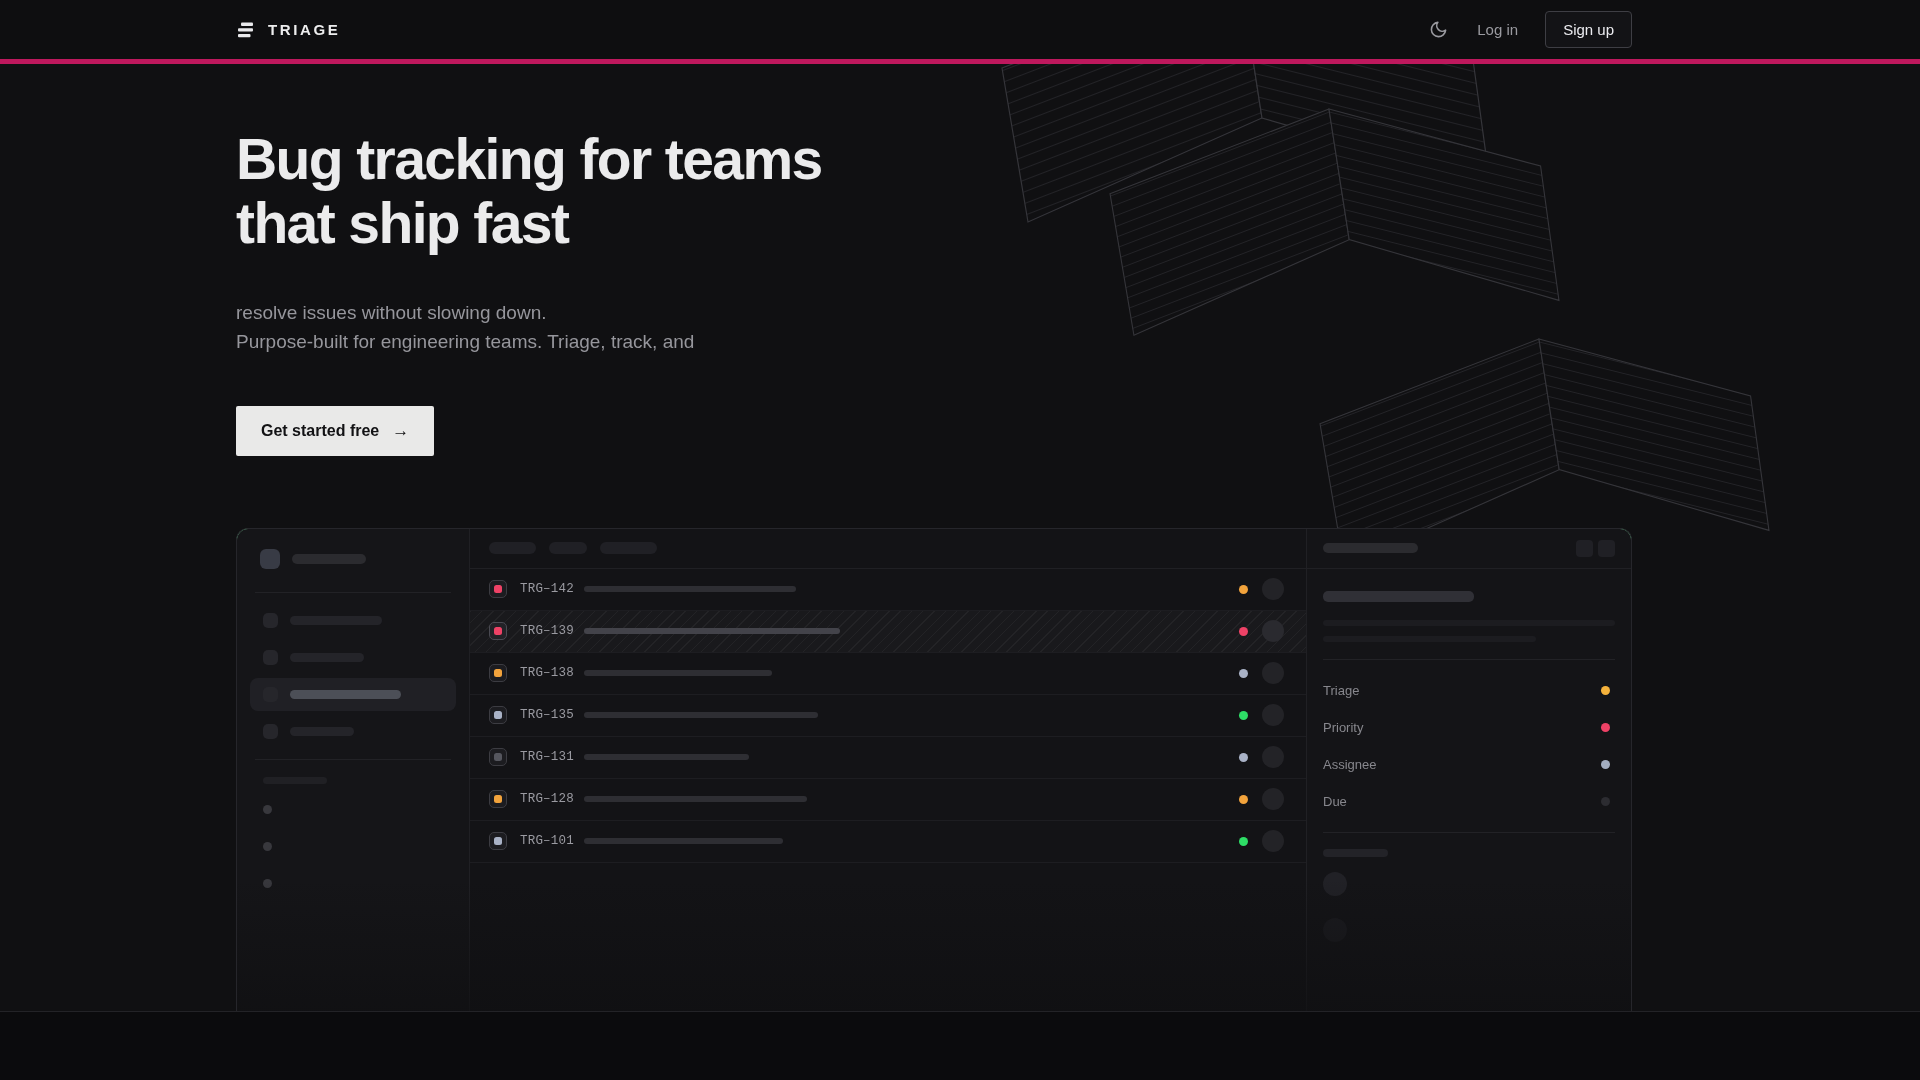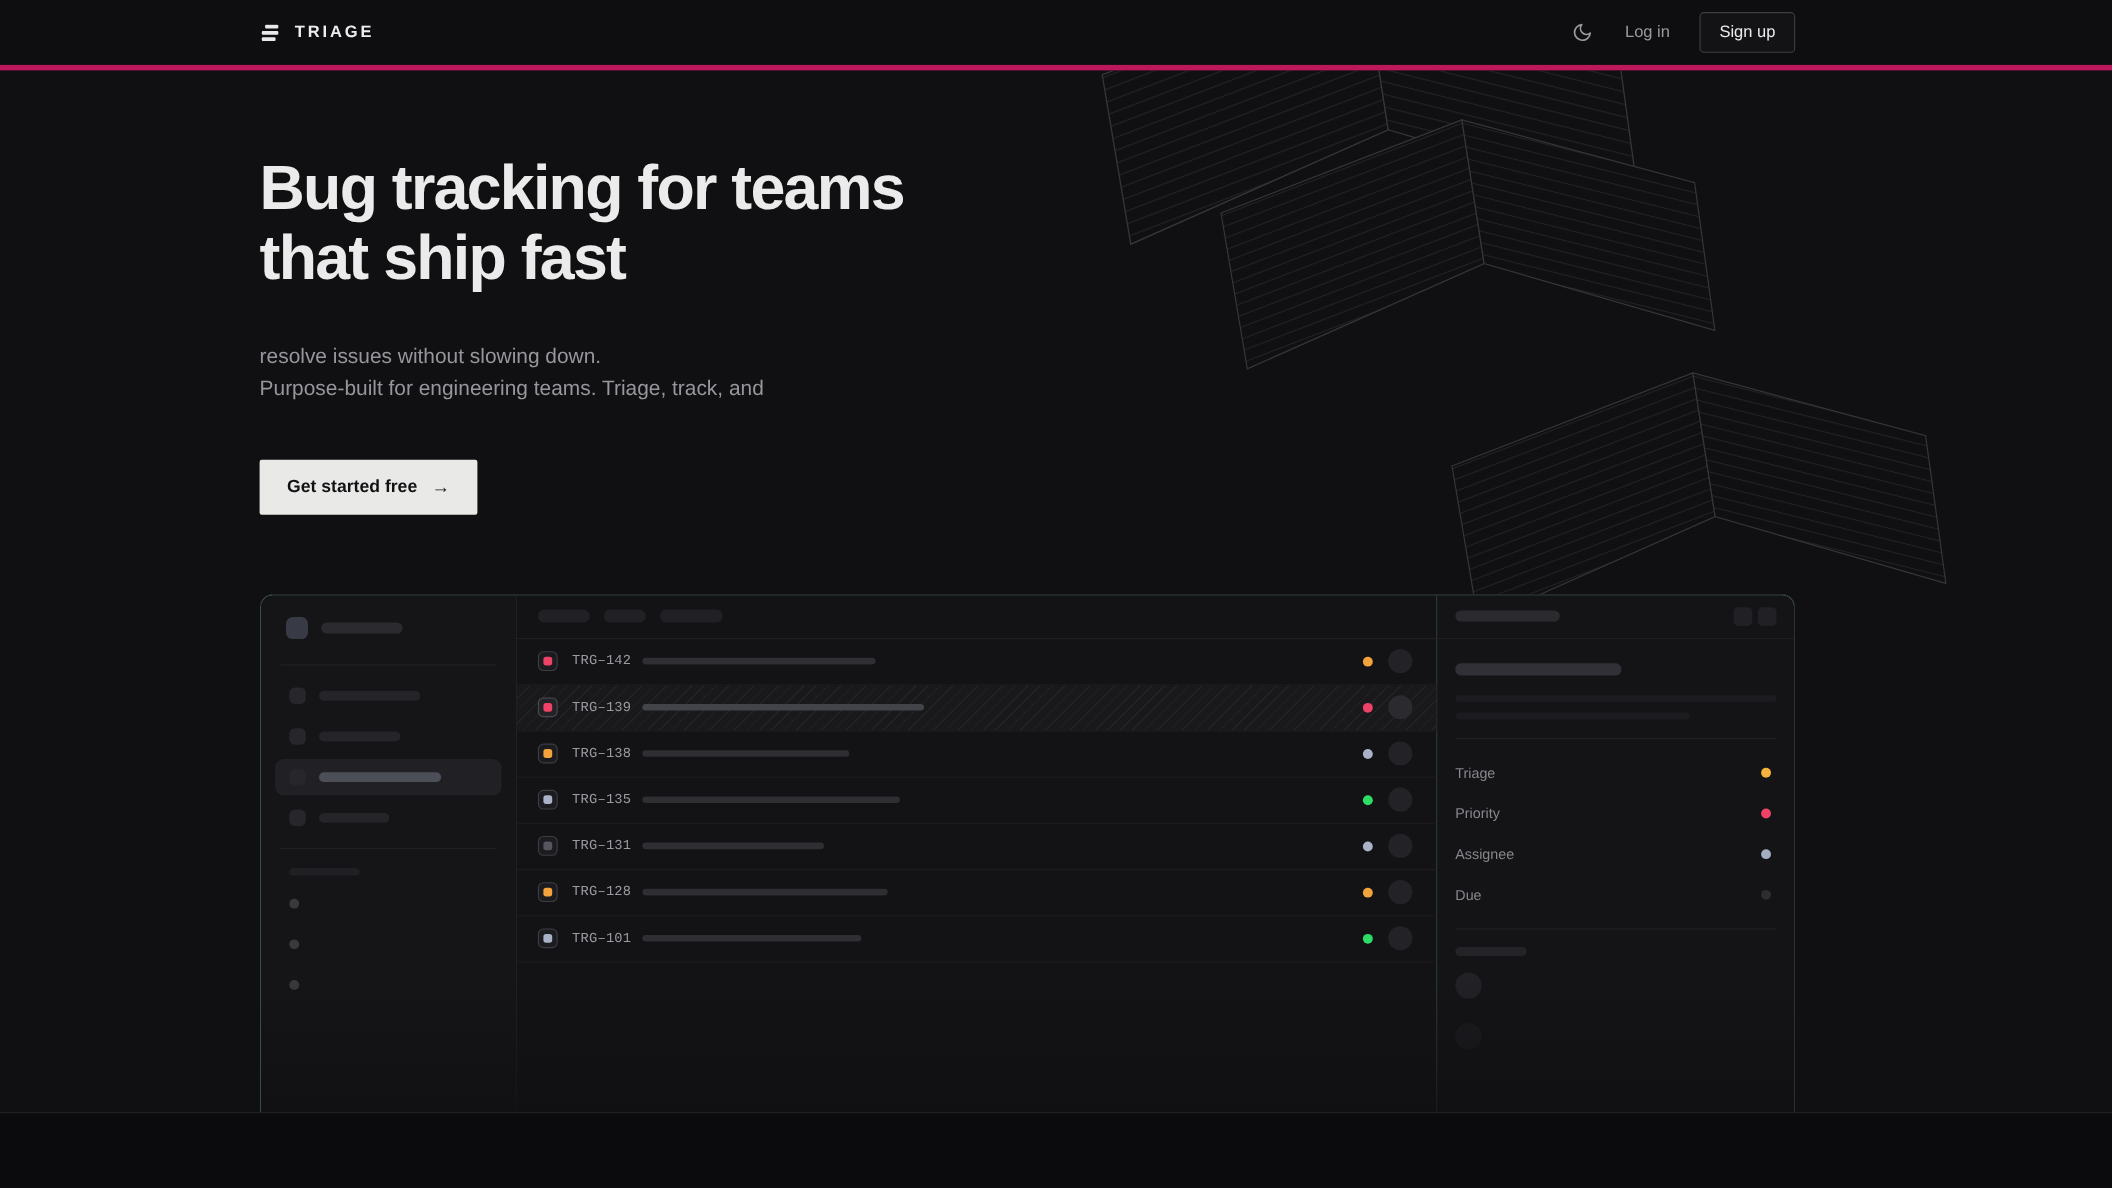--- a/index.html
+++ b/index.html
@@ -35,21 +35,21 @@
   .hero {
     position: relative; height: 948px;
     background: #101012;
     border-bottom: 1px solid #232327;
     overflow: hidden;
   }
   .deco { position: absolute; top: 0; left: 0; pointer-events: none; }
   .hero-content { position: relative; padding: 64px 0 0 236px; z-index: 1; }
   .hero-title {
     font-size: 57px; line-height: 1.12; font-weight: 600;
-    letter-spacing: -1.6px; color: #ebebec; margin-top: 12px;
+    letter-spacing: -1.6px; color: #ebebec;
   }
   .hero-title span { display: block; }
   .hero-sub { margin-top: 42px; font-size: 19px; line-height: 1.53; color: #96969c; }
   .hero-sub span { display: block; }
   .cta {
     margin-top: 50px;
     display: inline-flex; align-items: center; gap: 13px;
     background: #e9e9e8; color: #121214;
     border: none; border-radius: 2px;
     padding: 15px 25px; font-size: 16px; font-weight: 700;

